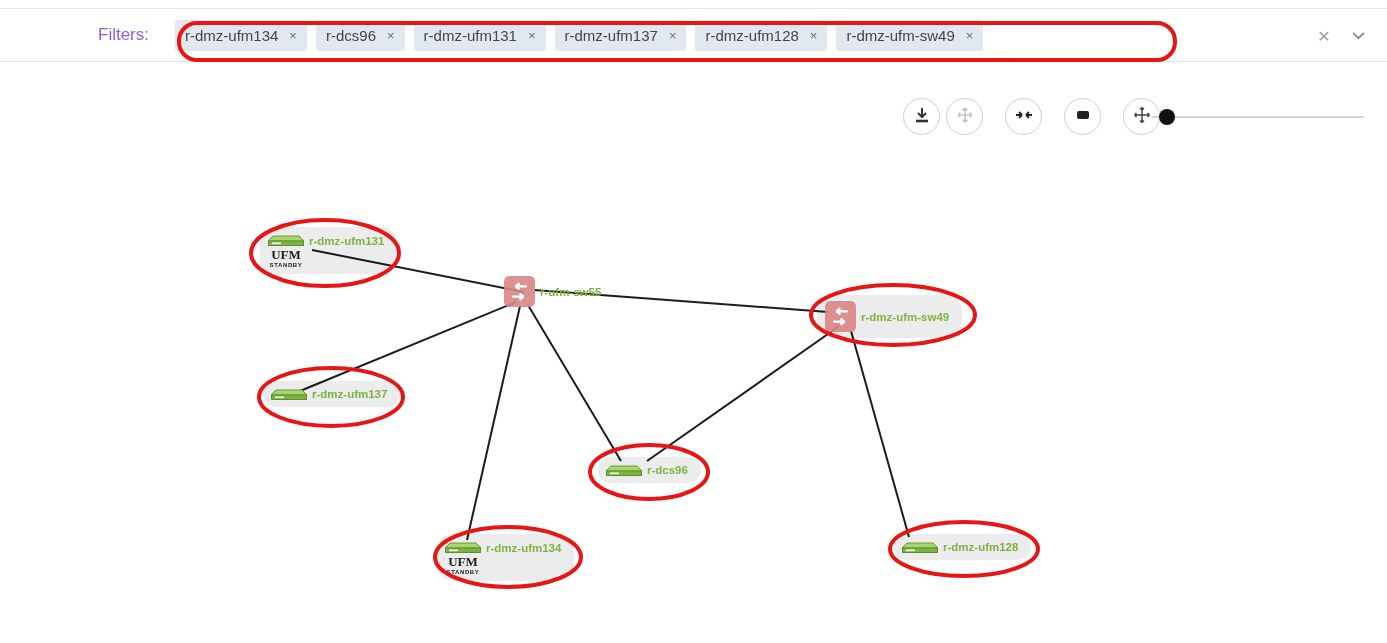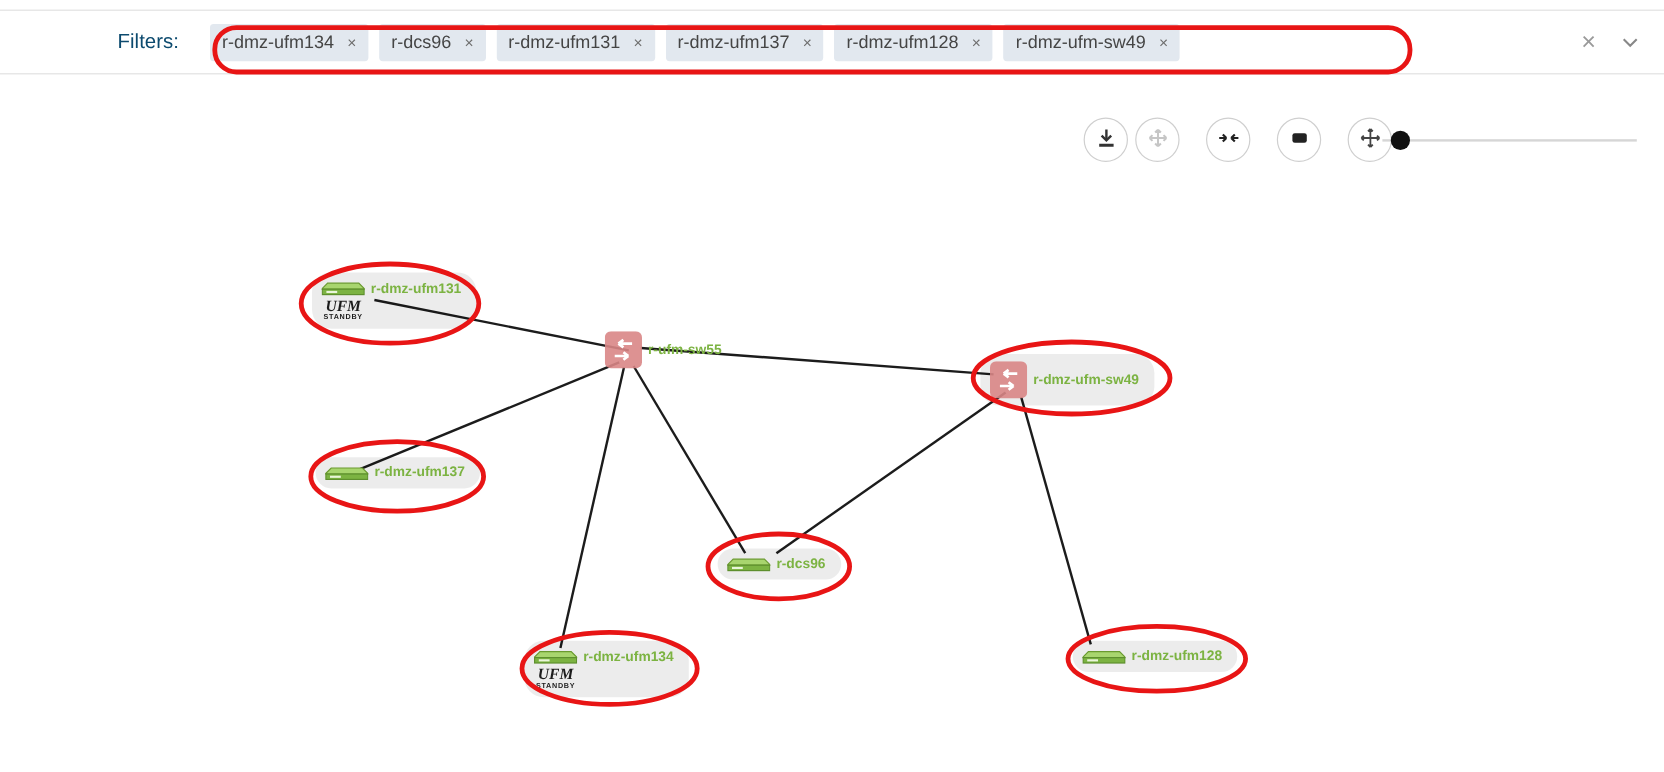--- a/index.html
+++ b/index.html
@@ -5,21 +5,21 @@
   * { margin:0; padding:0; box-sizing:border-box; }
   html,body { width:1387px; height:643px; background:#fff; overflow:hidden;
               font-family:"Liberation Sans", sans-serif; position:relative; }
 
   
   .filter-bar{
     position:absolute; top:8px; left:0; right:0; height:54px;
     border-top:1px solid #e2e2e2; border-bottom:1px solid #e2e2e2;
     display:flex; align-items:center; padding:0 22px 0 98px; background:#fff;
   }
-  .filters-label{ font-size:17px; color:#0c4a6e; margin-right:26px; white-space:nowrap; }
+  .filters-label{ font-size:17px; color:#8b5cf6; margin-right:26px; white-space:nowrap; }
   .chips{ display:flex; align-items:center; gap:9px; flex:1; }
   .chip{
     display:inline-flex; align-items:center; gap:11px;
     background:var(--chip-bg,#e2e8ef); color:#454545;
     font-size:15px; padding:7px 10px; border-radius:3px; white-space:nowrap; cursor:default;
   }
   .chip-x{ color:#6d6d6d; font-size:13px; cursor:pointer; }
   .bar-right{ display:flex; align-items:center; gap:22px; margin-left:12px; }
   .clear-all{ color:#9a9a9a; font-size:21px; line-height:1; cursor:pointer; }
   .chev{ display:flex; align-items:center; cursor:pointer; }
@@ -45,21 +45,21 @@
   .node{
     position:absolute; display:flex; align-items:center; gap:5px;
     padding:0; cursor:pointer;
   }
   .node.hl{ background:rgba(0,0,0,0.075); border-radius:16px; padding:6px 13px 6px 8px; }
   .node.standby{ align-items:flex-start; }
   .node.standby .nlabel{ margin-top:2px; }
   .nlabel{ font-size:11.5px; font-weight:bold; color:var(--node-label,#7cb342); white-space:nowrap; }
   .nicon{ display:inline-flex; }
   .nicon.ufm{ flex-direction:column; align-items:center; line-height:1; }
-  .ufm-t{ font-family:"Liberation Serif", serif; font-weight:bold; font-size:13px; color:#1c1c1c; margin-top:1px;font-style:italic; }
+  .ufm-t{ font-family:"Liberation Serif", serif; font-weight:bold; font-size:13px; color:#1c1c1c; margin-top:1px; }
   .ufm-s{ font-size:6px; font-weight:bold; letter-spacing:.6px; color:#1c1c1c; margin-top:1px; }
 </style>
 </head>
 <body>
 
 <svg id="edges">
     <line x1="524" y1="292" x2="312" y2="250" stroke="#1c1c1c" stroke-width="2"></line>
     <line x1="516" y1="302" x2="300" y2="391" stroke="#1c1c1c" stroke-width="2"></line>
     <line x1="520" y1="306" x2="467" y2="540" stroke="#1c1c1c" stroke-width="2"></line>
     <line x1="528" y1="305" x2="621" y2="461" stroke="#1c1c1c" stroke-width="2"></line>

